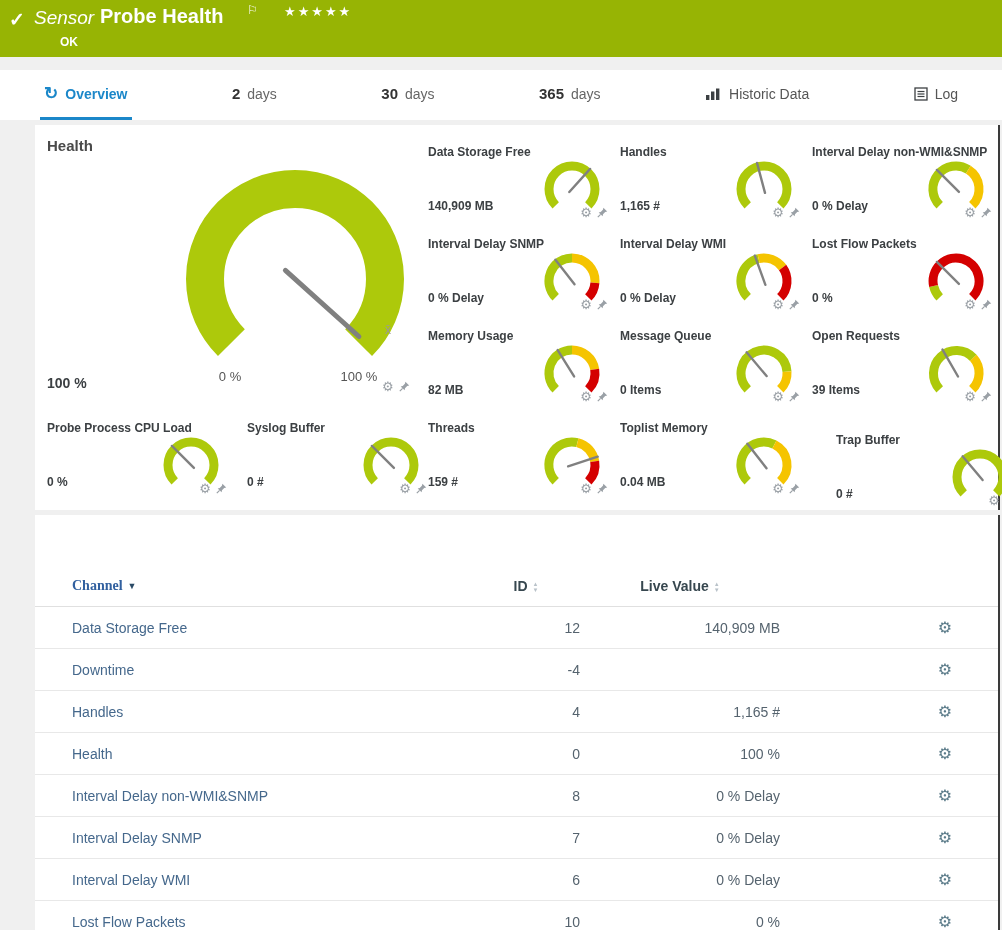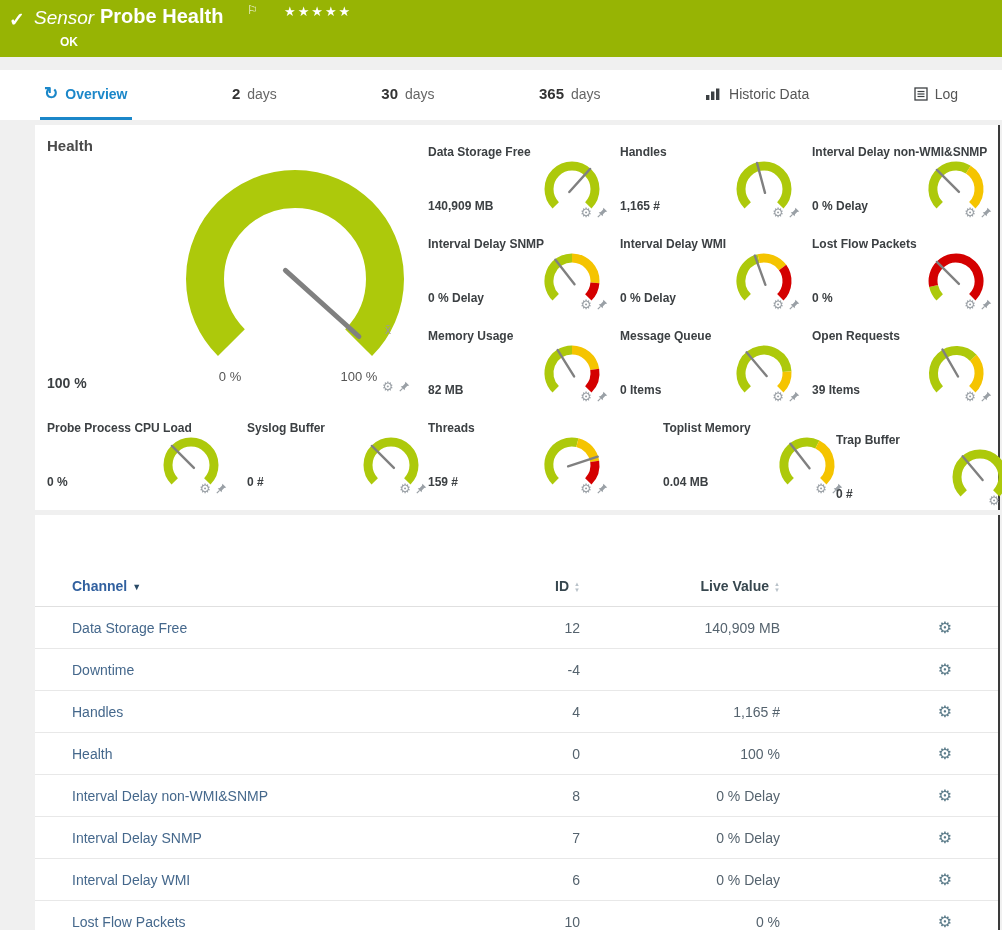--- a/index.html
+++ b/index.html
@@ -46,22 +46,22 @@
   .g-svg{position:absolute;left:112px;top:14px;}
   .g-value{position:absolute;left:0;top:54px;font-size:12px;font-weight:bold;color:#3c4043;white-space:nowrap;}
   .g-icons{position:absolute;right:4px;top:62px;display:flex;gap:5px;align-items:center;}
   .mini-gear{color:#9aa0a6;font-size:13px;line-height:11px;cursor:pointer;}
   .mini-pin{cursor:pointer;}
 
   
   table{border-collapse:collapse;width:965px;margin-top:50px;table-layout:fixed;}
   th,td{height:41px;padding:0;font-size:14px;border-bottom:1px solid #e8e8e8;white-space:nowrap;overflow:hidden;}
   thead th{border-bottom:1px solid #e0e0e0;}
-  .th-channel{text-align:left;padding-left:37px;color:var(--link-blue);font-weight:bold;cursor:pointer;}
-  .th-id,.th-val{text-align:right;color:#37474f;font-weight:bold;cursor:pointer;}
+  .th-channel{text-align:left;padding-left:37px;color:var(--link-blue);font-weight:bold;cursor:pointer;font-family:Liberation Serif, serif;}
+  .th-id,.th-val{color:#37474f;font-weight:bold;cursor:pointer;}
   .sort-active{color:#2a4a66;font-size:9px;margin-left:5px;vertical-align:1px;}
   .sorter{display:inline-block;vertical-align:middle;margin-left:5px;line-height:0;}
   .sorter span{display:block;font-size:6px;color:#b9c2c9;line-height:6px;}
   .c-name{padding-left:37px;color:#45688c;}
   .c-id,.c-val{text-align:right;color:#55636e;}
   .c-gear{text-align:right;padding-right:48px;}
   .row-gear{color:#5c7c8a;font-size:16px;cursor:pointer;}
 </style>
 </head>
 <body>
@@ -322,21 +322,21 @@
             </svg></div>
           <div class="g-value">159 #</div>
           <div class="g-icons">
             <span class="mini-gear">⚙</span>
             <svg class="mini-pin" width="11" height="11" viewBox="0 0 11 11">
               <path d="M6.4 0.8 L10.2 4.6 L8.2 5.1 L6 7.3 L5.6 9.3 L1.7 5.4 L3.7 5 L5.9 2.8 Z" fill="#9aa0a6"></path>
               <line x1="0.8" y1="10.2" x2="3.6" y2="7.4" stroke="#9aa0a6" stroke-width="1.2"></line>
             </svg>
           </div>
         </div>
-        <div class="gauge-cell" style="left: 585px; top: 296px; margin-left: 43px;">
+        <div class="gauge-cell" style="left: 585px; top: 296px;">
           <div class="g-title">Toplist Memory</div>
           <div class="g-svg"><svg width="64" height="60" viewBox="0 0 64 60">
               <path d="M 15.7 46.3 A 23 23 0 0 1 42.4 9.5" fill="none" stroke="#adc90b" stroke-width="9"></path>
               <path d="M 42.4 9.5 A 23 23 0 0 1 48.3 46.3" fill="none" stroke="#f5c400" stroke-width="9"></path>
               <line x1="34.5" y1="33.2" x2="15.4" y2="8.7" stroke="#808080" stroke-width="2.4" stroke-linecap="round"></line>
             </svg></div>
           <div class="g-value">0.04 MB</div>
           <div class="g-icons">
             <span class="mini-gear">⚙</span>
             <svg class="mini-pin" width="11" height="11" viewBox="0 0 11 11">

